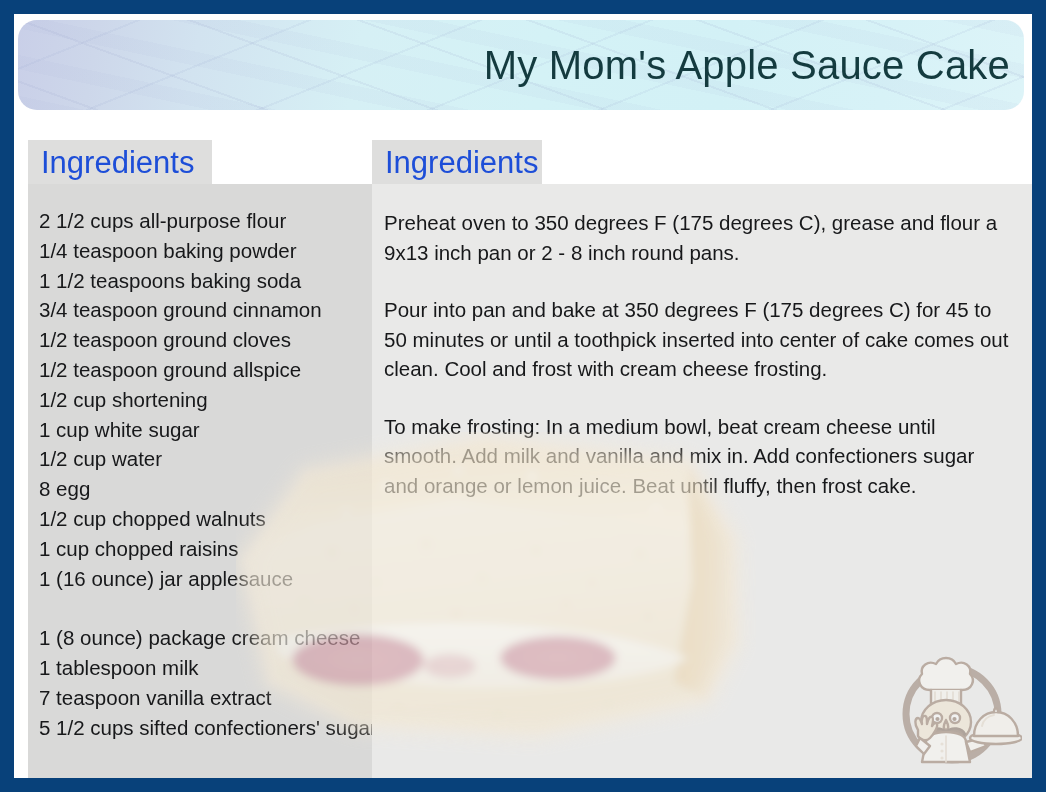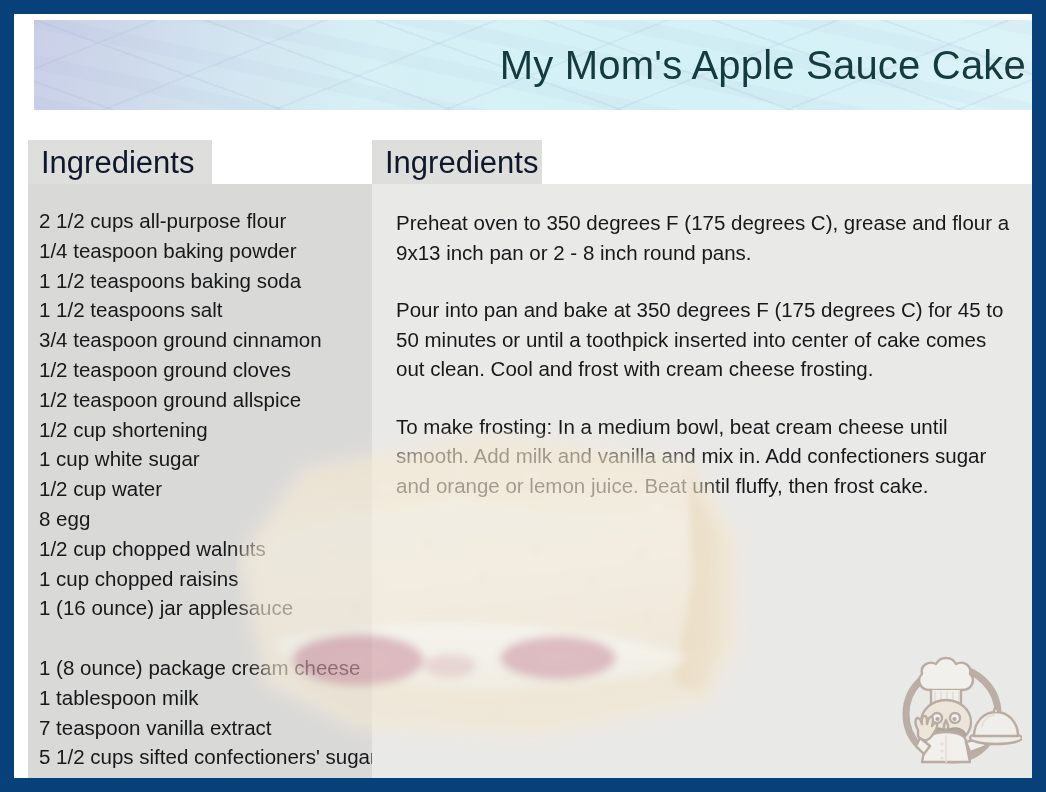--- a/index.html
+++ b/index.html
@@ -27,21 +27,21 @@
     top: 0;
     right: 0;
     bottom: 0;
     background: #ffffff;
     overflow: hidden;
   }
 
   
   #title-banner {
     position: absolute;
-    left: 20px;
+    left: 4px;
     top: 6px;
     width: 1006px;
     height: 90px;
     background:
       repeating-linear-gradient(20deg,
         rgba(255,255,255,0.00) 0px,
         rgba(255,255,255,0.00) 26px,
         rgba(150,160,200,0.13) 26px,
         rgba(150,160,200,0.13) 28px,
         rgba(255,255,255,0.00) 28px,
@@ -64,20 +64,21 @@
         #d2e3f0 18%,
         #d6f0f5 34%,
         #d4f2f6 52%,
         #d3f1f6 70%,
         #d7f2f7 86%,
         #ddf4f8 100%);
     display: flex;
     align-items: center;
     justify-content: flex-end;
     overflow: hidden;
+    border-radius: 19px;
   }
   #title-text {
     font-size: 40px;
     font-weight: 400;
     color: #143b3f;
     letter-spacing: 0.2px;
     padding-right: 14px;
     white-space: nowrap;
     line-height: 1;
   }
@@ -97,21 +98,21 @@
   
   .section-tab {
     position: absolute;
     background: #dededd;
     display: flex;
     align-items: center;
     z-index: 5;
   }
   .section-tab .tab-label {
     font-size: 31px;
-    color: #0f172a;
+    color: #1d4ed8;
     font-weight: 400;
     padding-left: 13px;
     line-height: 1;
     white-space: nowrap;
   }
   #ingredients-tab {
     left: 14px;
     top: 126px;
     width: 184px;
     height: 44px;
@@ -164,21 +165,21 @@
   }
 
   
   #directions-body {
     padding: 24px 22px 0 12px;
     font-size: 20.5px;
     line-height: 29.5px;
     color: #17181a;
   }
   #directions-body p {
-    margin: 0 0 28px 12px;
+    margin: 0 0 28px 0;
   }
   #directions-body p:last-child {
     margin-bottom: 0;
   }
 
   
   #chef-logo {
     position: absolute;
     right: 10px;
     bottom: 8px;
@@ -197,21 +198,20 @@
 
     <div id="title-banner">
       <div id="title-text">My Mom's Apple Sauce Cake</div>
     </div>
 
     <div id="ingredients-panel" class="panel">
       <div class="panel-content" id="ingredients-list">
           <div class="ing-item">2 1/2 cups all-purpose flour</div>
           <div class="ing-item">1/4 teaspoon baking powder</div>
           <div class="ing-item">1 1/2 teaspoons baking soda</div>
-          <div class="ing-item">1 1/2 teaspoons salt</div>
           <div class="ing-item">3/4 teaspoon ground cinnamon</div>
           <div class="ing-item">1/2 teaspoon ground cloves</div>
           <div class="ing-item">1/2 teaspoon ground allspice</div>
           <div class="ing-item">1/2 cup shortening</div>
           <div class="ing-item">1 cup white sugar</div>
           <div class="ing-item">1/2 cup water</div>
           <div class="ing-item">8 egg</div>
           <div class="ing-item">1/2 cup chopped walnuts</div>
           <div class="ing-item">1 cup chopped raisins</div>
           <div class="ing-item">1 (16 ounce) jar applesauce</div>

